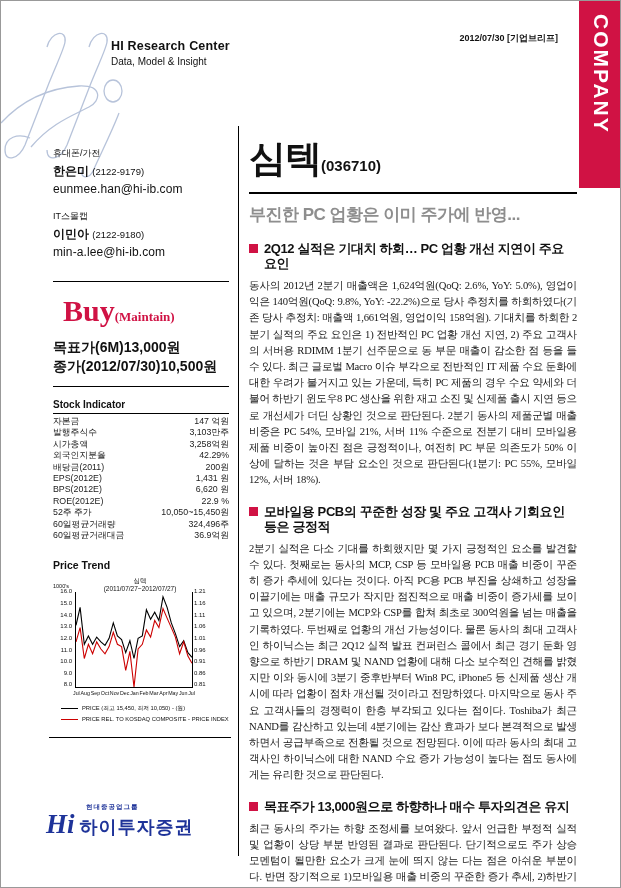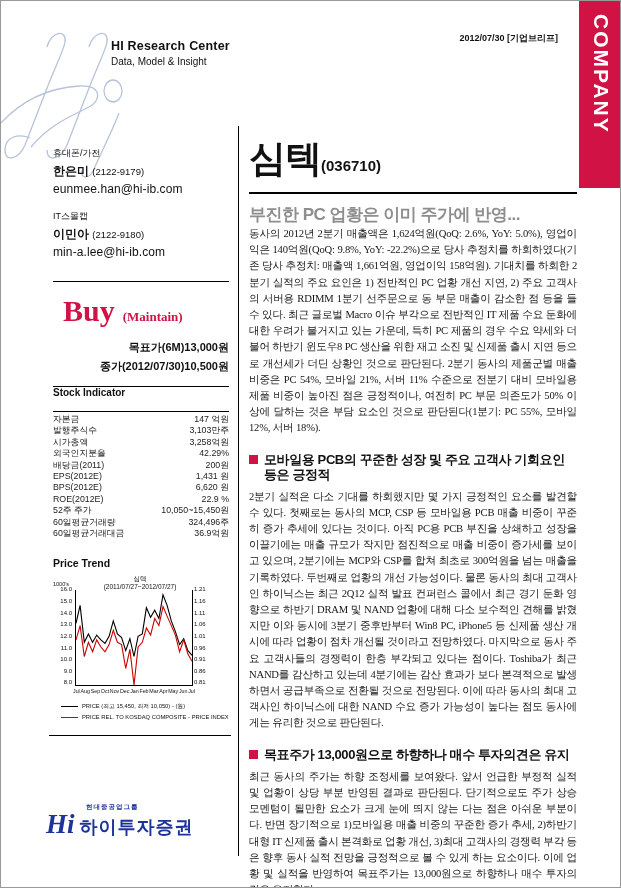--- a/index.html
+++ b/index.html
@@ -20,24 +20,24 @@
   
   .leftcol{position:absolute;left:52px;top:146px;width:176px;}
   .an-sector{font-size:9px;margin-top:0;}
   .an-name{font-size:12px;font-weight:bold;margin-top:3px;}
   .an-name .ph{font-size:9.5px;font-weight:normal;}
   .an-email{font-size:12px;margin-top:2px;letter-spacing:0.1px;}
   .an-block{margin-bottom:14px;}
   .buy-box{margin-top:22px;border-top:1.5px solid #000;padding-top:12px;}
   .buy-line{padding-left:10px;color:var(--accent);}
   .buy-line .buy{font-family:"Liberation Serif",serif;font-size:30px;font-weight:bold;}
-  .buy-line .maint{font-family:"Liberation Serif",serif;font-size:13px;font-weight:bold;margin-left:8px;}
+  .buy-line .maint{font-family:"Liberation Serif",serif;font-size:13px;font-weight:bold;}
   .tp-rows{margin-top:10px;padding-bottom:10px;border-bottom:1.5px solid #000;}
-  .tp-row{display:flex;justify-content:flex-end;font-size:11px;font-weight:bold;line-height:19px;}
-  .si-title{margin-top:0;font-size:10px;font-weight:bold;border-bottom:1px solid #000;padding-bottom:13px;}
+  .tp-row{display:flex;justify-content:flex-start;font-size:14px;font-weight:bold;line-height:19px;}
+  .si-title{margin-top:12px;font-size:10px;font-weight:bold;border-bottom:1px solid #000;padding-bottom:3px;}
   .si-table{margin-top:2px;border-bottom:0;}
   .si-row{display:flex;justify-content:space-between;font-size:8.8px;line-height:11.4px;color:#222;}
   .pt-title{margin-top:18px;font-size:10.5px;font-weight:bold;}
   
   .chart{position:relative;width:182px;height:150px;margin-top:6px;margin-left:-4px;}
   .c-title{position:absolute;left:0;top:0;width:100%;text-align:center;font-size:6.5px;line-height:7.5px;}
   .c-unit{position:absolute;left:4px;top:6px;font-size:5.5px;}
   .plot{position:absolute;left:26px;top:15px;width:116px;height:95px;
         border-left:1px solid #000;border-right:1px solid #000;border-bottom:1px solid #000;}
   .plot svg{position:absolute;left:0;top:0;}
@@ -254,20 +254,24 @@
     </div>
   </div>
 
   <div class="maincol">
     <div class="m-title">
       <span>심텍</span><span class="ticker">(036710)</span>
     </div>
     <div class="m-title-hr"></div>
     <div class="m-sub">부진한 PC 업황은 이미 주가에 반영...</div>
 
+    <div class="sec-head">
+      <span class="bullet"></span>
+      <span class="txt">2Q12 실적은 기대치 하회… PC 업황 개선 지연이 주요 요인</span>
+    </div>
     <div class="sec-body">동사의 2012년 2분기 매출액은 1,624억원(QoQ: 2.6%, YoY: 5.0%), 영업이익은 140억원(QoQ: 9.8%, YoY: -22.2%)으로 당사 추정치를 하회하였다(기존 당사 추정치: 매출액 1,661억원, 영업이익 158억원). 기대치를 하회한 2분기 실적의 주요 요인은 1) 전반적인 PC 업황 개선 지연, 2) 주요 고객사의 서버용 RDIMM 1분기 선주문으로 동 부문 매출이 감소한 점 등을 들 수 있다. 최근 글로벌 Macro 이슈 부각으로 전반적인 IT 제품 수요 둔화에 대한 우려가 불거지고 있는 가운데, 특히 PC 제품의 경우 수요 약세와 더불어 하반기 윈도우8 PC 생산을 위한 재고 소진 및 신제품 출시 지연 등으로 개선세가 더딘 상황인 것으로 판단된다. 2분기 동사의 제품군별 매출 비중은 PC 54%, 모바일 21%, 서버 11% 수준으로 전분기 대비 모바일용 제품 비중이 높아진 점은 긍정적이나, 여전히 PC 부문 의존도가 50% 이상에 달하는 것은 부담 요소인 것으로 판단된다(1분기: PC 55%, 모바일 12%, 서버 18%).</div>
 
     <div class="sec-head">
       <span class="bullet"></span>
       <span class="txt">모바일용 PCB의 꾸준한 성장 및 주요 고객사 기회요인 등은 긍정적</span>
     </div>
     <div class="sec-body">2분기 실적은 다소 기대를 하회했지만 몇 가지 긍정적인 요소를 발견할 수 있다. 첫째로는 동사의 MCP, CSP 등 모바일용 PCB 매출 비중이 꾸준히 증가 추세에 있다는 것이다. 아직 PC용 PCB 부진을 상쇄하고 성장을 이끌기에는 매출 규모가 작지만 점진적으로 매출 비중이 증가세를 보이고 있으며, 2분기에는 MCP와 CSP를 합쳐 최초로 300억원을 넘는 매출을 기록하였다. 두번째로 업황의 개선 가능성이다. 물론 동사의 최대 고객사인 하이닉스는 최근 2Q12 실적 발표 컨퍼런스 콜에서 최근 경기 둔화 영향으로 하반기 DRAM 및 NAND 업황에 대해 다소 보수적인 견해를 밝혔지만 이와 동시에 3분기 중후반부터 Win8 PC, iPhone5 등 신제품 생산 개시에 따라 업황이 점차 개선될 것이라고 전망하였다. 마지막으로 동사 주요 고객사들의 경쟁력이 한층 부각되고 있다는 점이다. Toshiba가 최근 NAND를 감산하고 있는데 4분기에는 감산 효과가 보다 본격적으로 발생하면서 공급부족으로 전환될 것으로 전망된다. 이에 따라 동사의 최대 고객사인 하이닉스에 대한 NAND 수요 증가 가능성이 높다는 점도 동사에게는 유리한 것으로 판단된다.</div>
 
     <div class="sec-head">
       <span class="bullet"></span>

